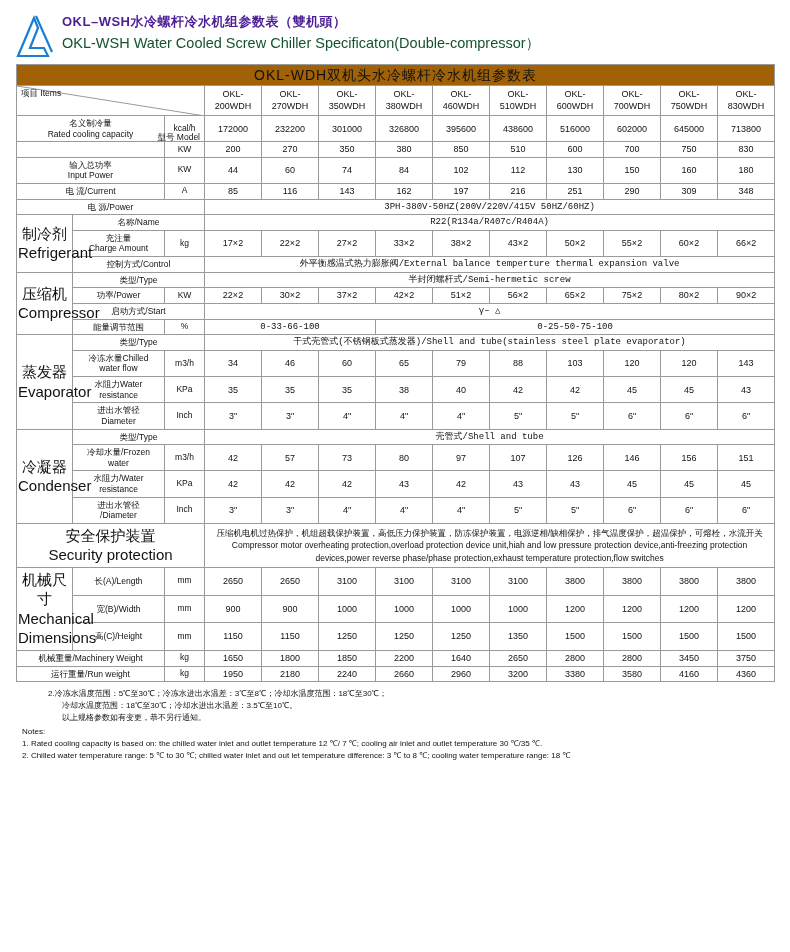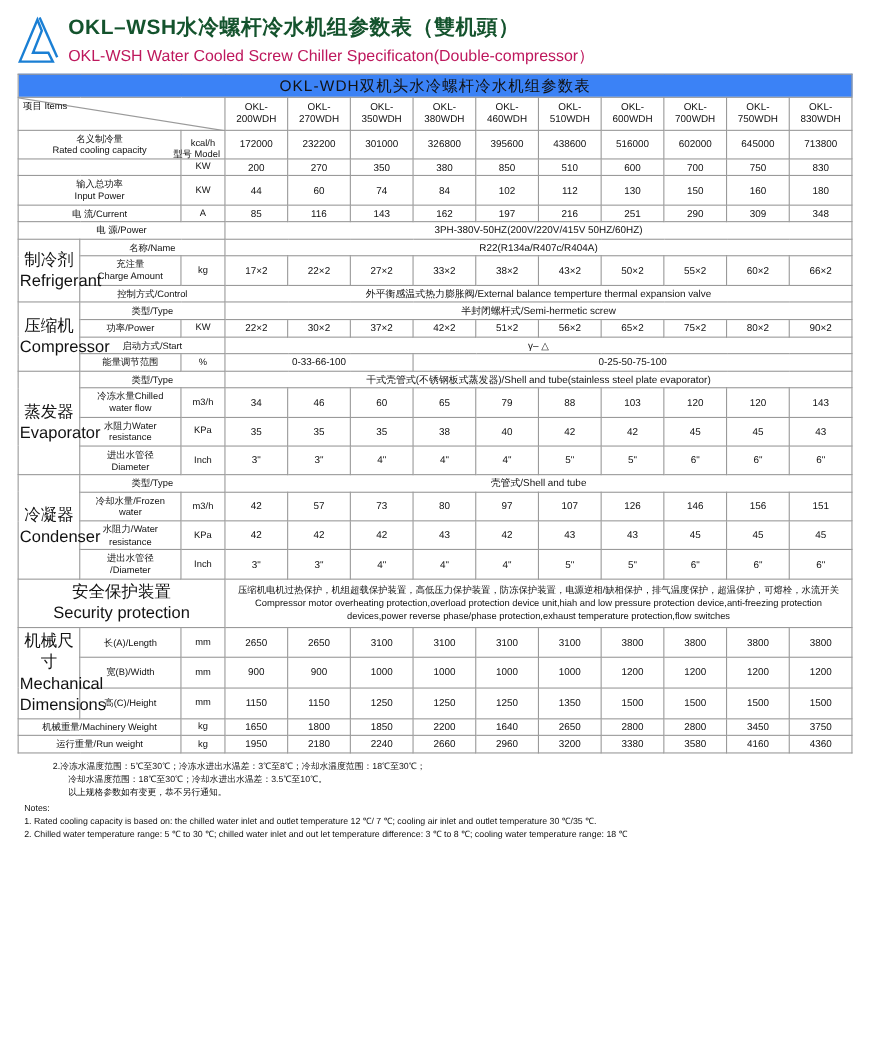--- a/index.html
+++ b/index.html
@@ -12,67 +12,67 @@
     color: #1a1a1a;
   }
   .page { position: relative; width: 790px; height: 952px; padding: 0; }
 
   
   .header { display: flex; align-items: flex-start; padding: 12px 10px 6px 14px; }
   .logo { width: 42px; height: 46px; flex: 0 0 42px; margin-right: 6px; position: relative; }
   .logo svg { display: block; }
   .titles { padding-top: 2px; }
   .title-cn {
-    font-size: 19px; font-weight: bold; letter-spacing: .5px; color: #14532d;
+    font-size: 13px; font-weight: bold; letter-spacing: .5px; color: #4c1d95;
     line-height: 1.25; white-space: nowrap;
   }
   .title-en {
-    font-size: 14.5px; color: #be185d; line-height: 1.3; margin-top: 4px; white-space: nowrap;
+    font-size: 14.5px; color: #14532d; line-height: 1.3; margin-top: 4px; white-space: nowrap;
   }
 
   
   .tbl-wrap { padding: 0 16px; }
   table.spec {
     border-collapse: collapse;
     width: 758px;
     table-layout: fixed;
     font-size: 9px;
     line-height: 1.15;
   }
   table.spec td, table.spec th {
     border: 1px solid #9a9a9a;
     padding: 2px 1px;
     text-align: center;
     vertical-align: middle;
     font-weight: normal;
     color: #111;
   }
   .banner td {
-    background: #3b82f6;
+    background: #a16207;
     color: #ffffff;
     font-size: 14px;
     font-weight: bold;
     letter-spacing: 1px;
     padding: 6px 0;
     border: 1px solid #00a0e9;
   }
   .modelhead td { height: 30px; font-size: 9px; }
   .corner {
     position: relative;
     padding: 0 !important;
     height: 30px;
   }
   .corner .diag { position: absolute; inset: 0; }
   .corner .lbl-items { position: absolute; left: 4px; bottom: 16px; font-size: 8.5px; }
   .corner .lbl-model { position: absolute; right: 4px; top: 2px; font-size: 8.5px; margin-top: 45px; }
   .model-col { font-size: 9px; line-height: 1.25; }
   .rowlabel { font-size: 8.5px; line-height: 1.25; }
   .grouplabel { font-size: 15px; line-height: 1.3; }
   .unit { font-size: 8.5px; }
-  .wide { text-align: center; }
+  .wide { text-align: center; font-family: Liberation Mono, monospace; }
   .sec-text { text-align: left; padding: 3px 5px; font-size: 8.5px; line-height: 1.45; }
   .sec-text .cn { display: block; }
   td.val { font-size: 9px; }
 
   
   .notes {
     padding: 6px 16px 0 22px;
     font-size: 8px;
     line-height: 1.5;
     color: #111;

